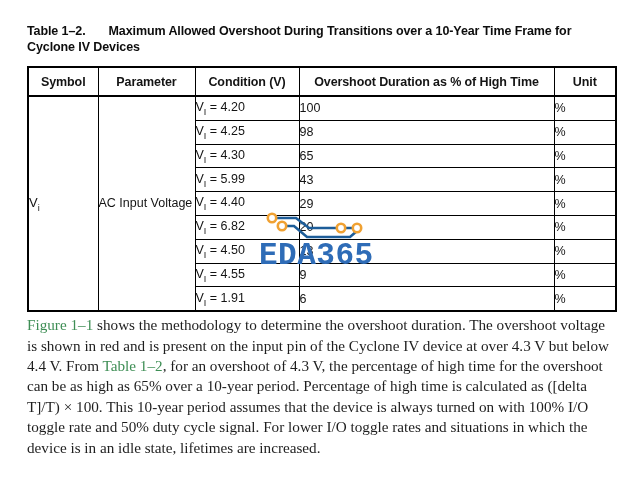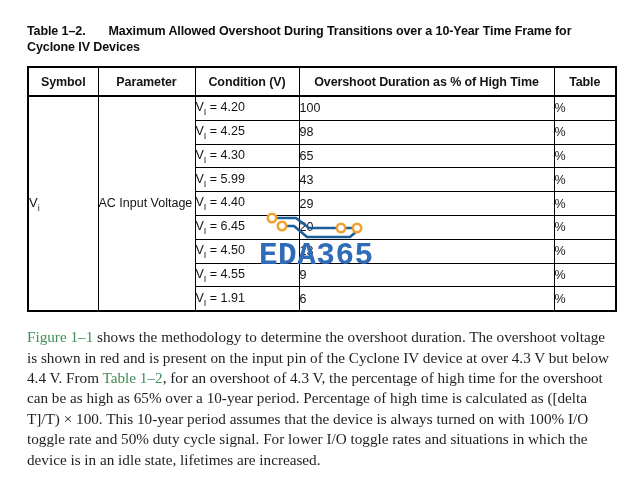--- a/index.html
+++ b/index.html
@@ -56,21 +56,21 @@
   td.param-cell {
     text-align: left;
     padding-left: 10px;
     line-height: 15px;
   }
   sub.sm { font-size: 9px; }
 
   
   .body-text {
     position: absolute;
-    left: 27px; top: 312px;
+    left: 27px; top: 300px;
     width: 588px;
     font-family: "Liberation Serif", serif;
     font-size: 15.2px;
     line-height: 20.4px;
     color: #1e1e1e;
     text-align: left;
   }
   .xref {
     color: #3e8e55;
     text-decoration: none;
@@ -109,21 +109,21 @@
       <col style="width:104px">
       <col style="width:255px">
       <col style="width:62px">
   </colgroup>
   <thead>
     <tr>
       <th>Symbol</th>
       <th>Parameter</th>
       <th>Condition (V)</th>
       <th>Overshoot Duration as % of High Time</th>
-      <th>Table</th>
+      <th>Unit</th>
     </tr>
   </thead>
   <tbody>
     <tr>
       <td class="sym-cell" rowspan="9"><span>V</span><sub class="sm">i</sub></td>
       <td class="param-cell" rowspan="9">AC Input Voltage</td>
       <td><span>V</span><sub class="sm">I</sub><span> = 4.20</span></td>
       <td>100</td>
       <td>%</td>
     </tr>
@@ -141,21 +141,21 @@
       <td><span>V</span><sub class="sm">I</sub><span> = 5.99</span></td>
       <td>43</td>
       <td>%</td>
     </tr>
     <tr>
       <td><span>V</span><sub class="sm">I</sub><span> = 4.40</span></td>
       <td>29</td>
       <td>%</td>
     </tr>
     <tr>
-      <td><span>V</span><sub class="sm">I</sub><span> = 6.45</span></td>
+      <td><span>V</span><sub class="sm">I</sub><span> = 6.82</span></td>
       <td>20</td>
       <td>%</td>
     </tr>
     <tr>
       <td><span>V</span><sub class="sm">I</sub><span> = 4.50</span></td>
       <td>13</td>
       <td>%</td>
     </tr>
     <tr>
       <td><span>V</span><sub class="sm">I</sub><span> = 4.55</span></td>

